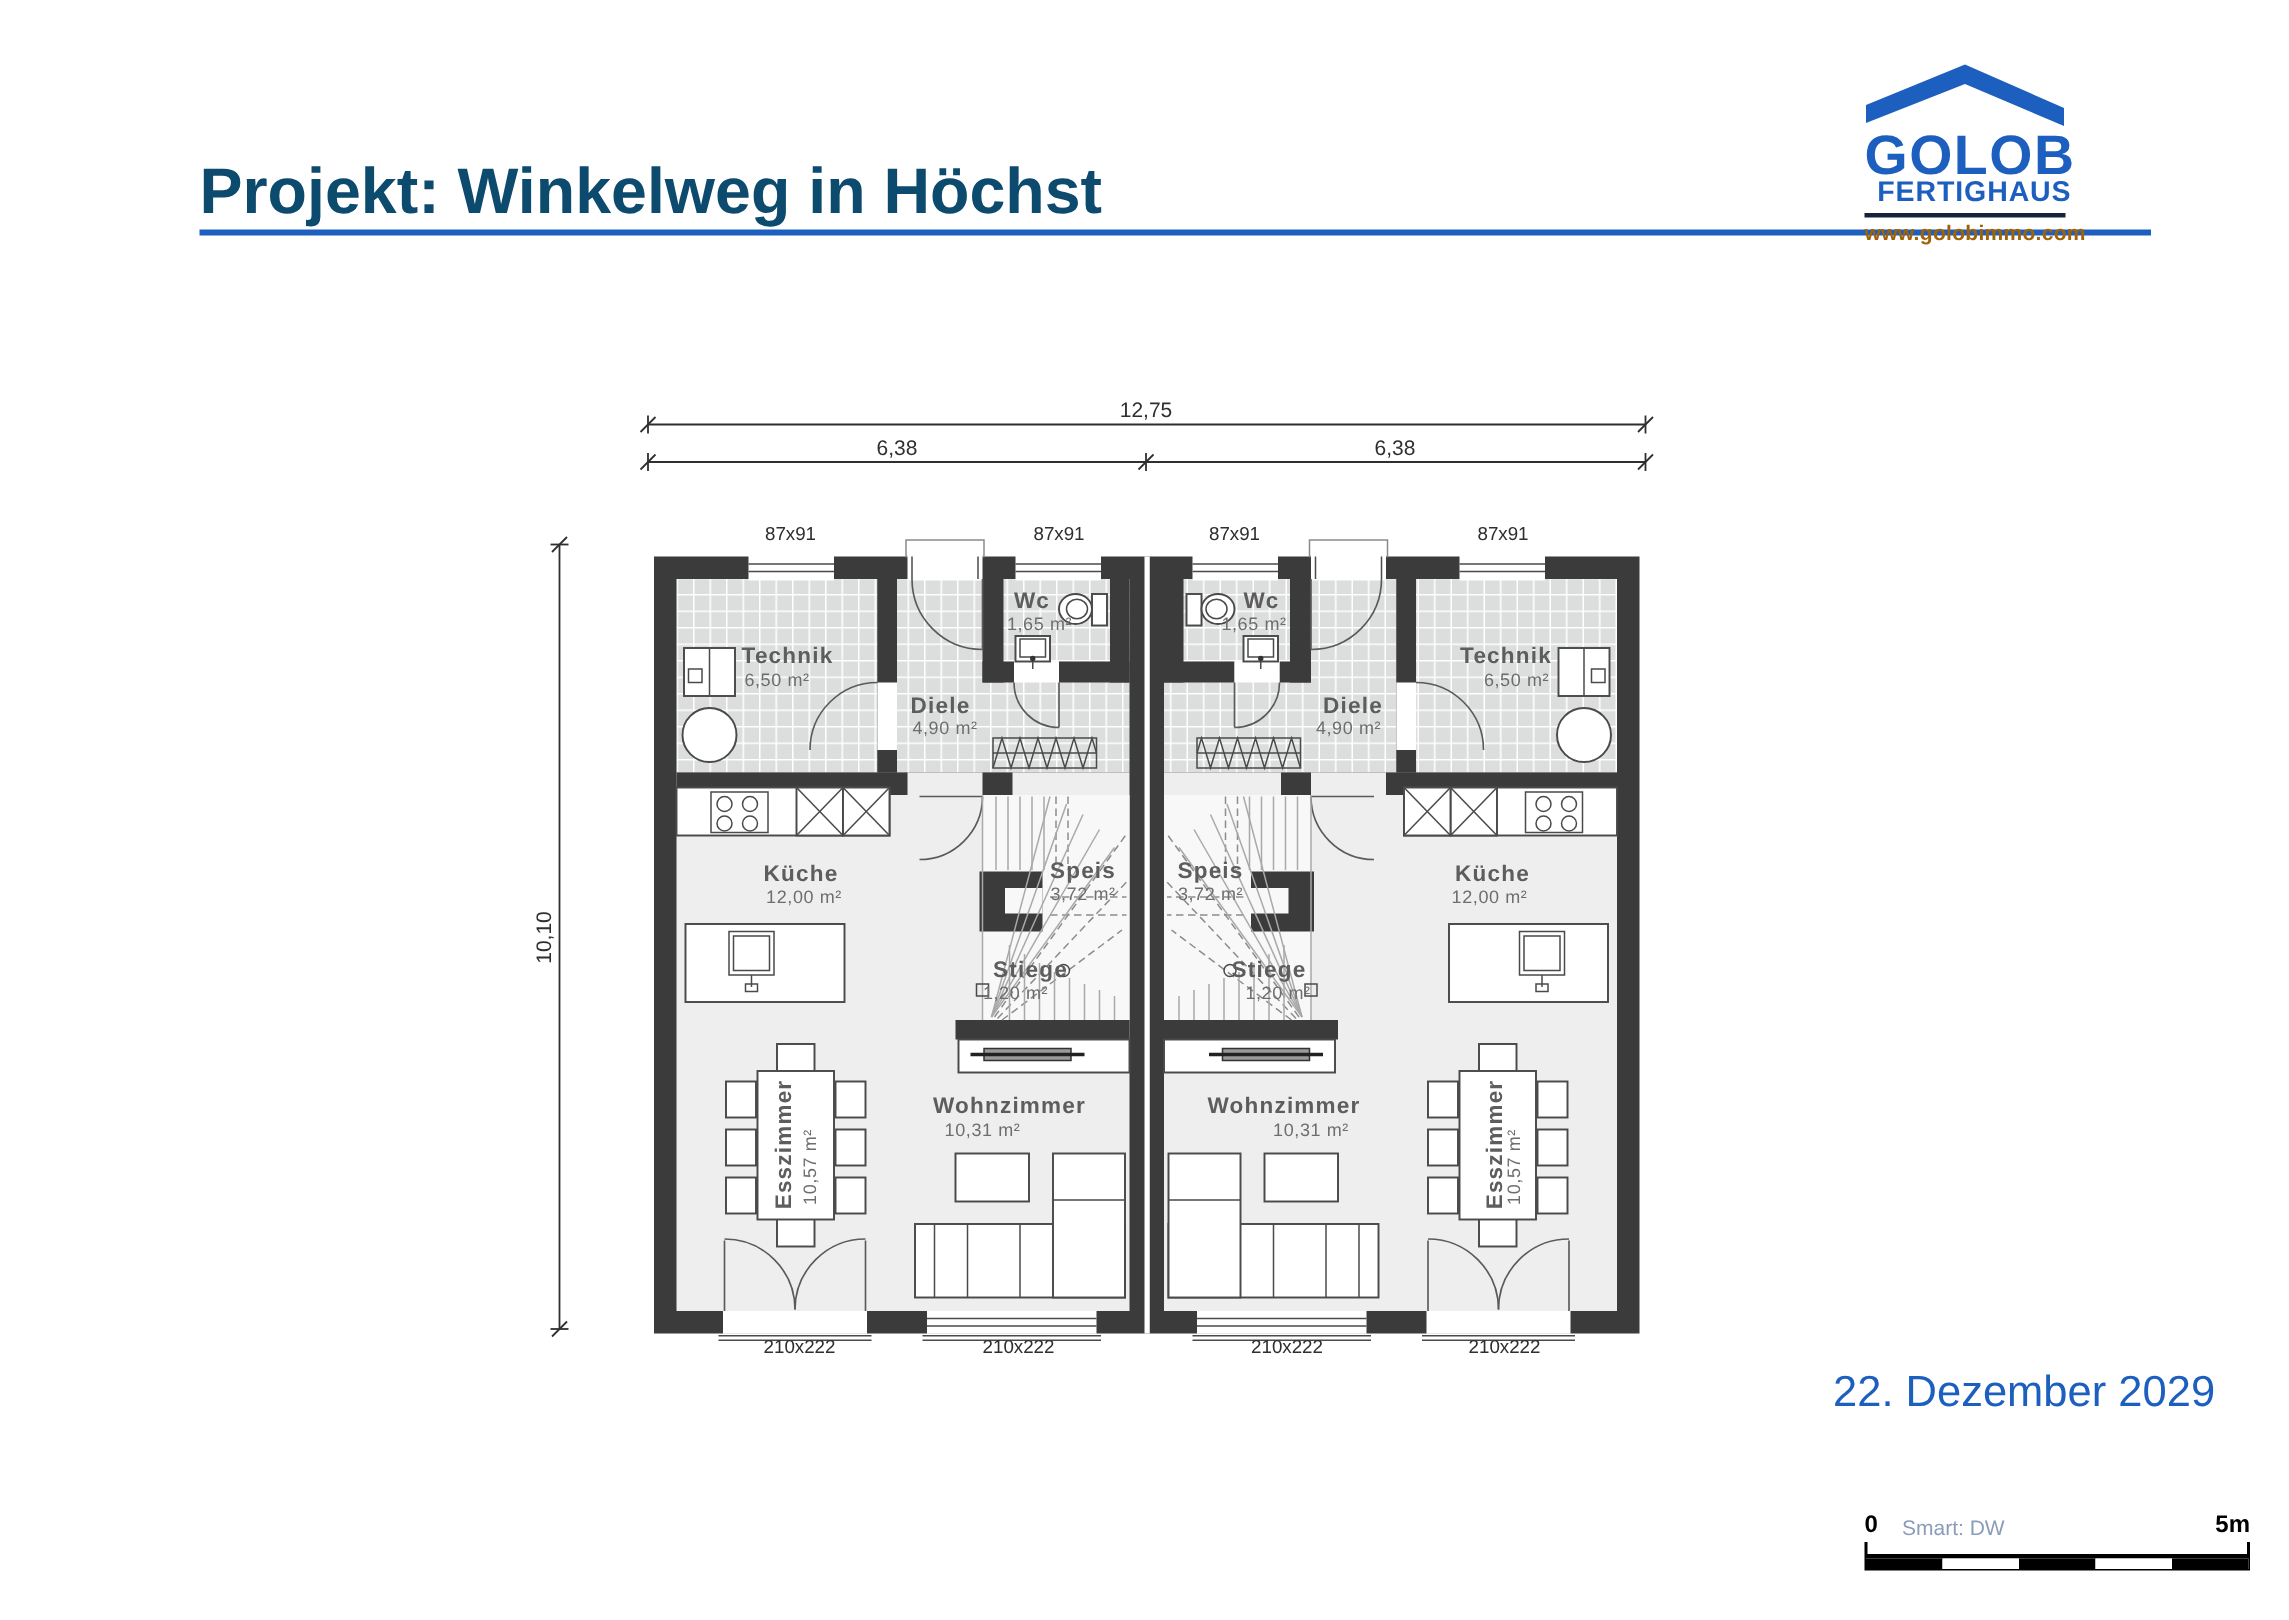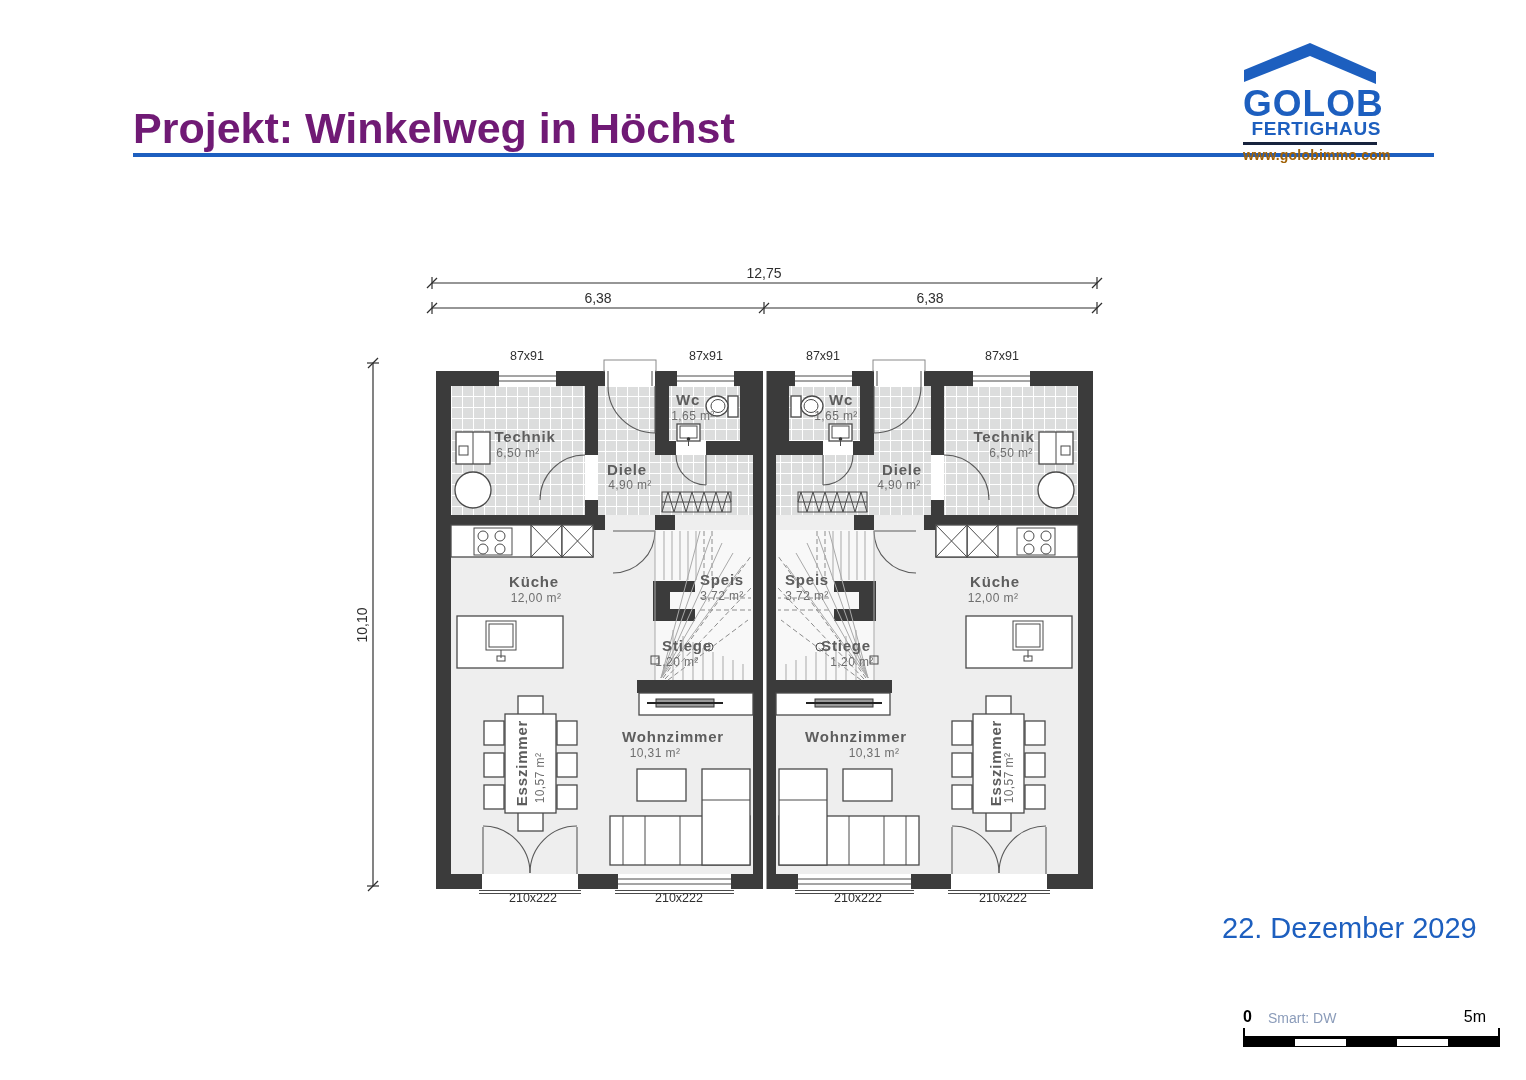--- a/index.html
+++ b/index.html
@@ -1,37 +1,37 @@
 <!DOCTYPE html>
 <html><head>
 <meta charset="utf-8">
 <style>
   html,body{margin:0;padding:0;background:#fff;width:1526px;height:1080px;overflow:hidden;
             font-family:"Liberation Sans",sans-serif;}
   .abs{position:absolute;}
 
   
-  #page-title{left:133px;top:104px;font-size:43px;font-weight:bold;color:#701a75;letter-spacing:0px;}
+  #page-title{left:133px;top:104px;font-size:43px;font-weight:bold;color:#0c4a6e;letter-spacing:0px;}
   #title-rule{left:133px;top:153px;width:1301px;height:4px;background:#1d5fbf;}
 
   
   #logo{left:1243px;top:28px;width:138px;text-align:right;color:#1d5fbf;}
   #logo .roof{display:block;}
   #logo .nm{font-size:37px;font-weight:bold;line-height:30px;letter-spacing:1px;margin-top:3px;}
   #logo .sub{font-size:19px;font-weight:bold;letter-spacing:0.6px;line-height:20px;}
   #logo .rule{height:3px;background:#17233d;margin-top:3px;width:134px;}
   #logo .web{font-size:14px;font-weight:bold;color:#a16207;margin-top:2px;letter-spacing:0.2px;}
 
   
   #titleblock{left:1222px;top:912px;color:#1d5fbf;font-size:29px;line-height:33px;}
   #scalebar-wrap{left:1243px;top:1008px;width:257px;}
   #scalebar-labels{position:relative;height:20px;font-size:16px;color:#000;}
   #sb-zero{position:absolute;left:0;top:0;font-weight:bold;}
   #sb-drawnby{position:absolute;left:25px;top:2px;font-size:14px;color:#8b9cba;}
-  #sb-max{position:absolute;right:14px;top:0;font-weight:normal;}
+  #sb-max{position:absolute;right:0;top:0;font-weight:bold;}
   #sb-line{position:relative;height:8px;border-bottom:2px solid #000;}
   .sb-tick{position:absolute;bottom:0;width:2px;height:8px;background:#000;}
   #sb-bar{display:flex;height:9px;border:1px solid #000;box-sizing:border-box;margin-top:0px;}
   .seg{flex:1 1 20%;}
   .seg.b{background:#000;}
   .seg.w{background:#fff;}
 
   
   svg text{font-family:"Liberation Sans",sans-serif;}
   .rn{font-size:15px;font-weight:bold;fill:#5d5d5d;letter-spacing:0.8px;}

